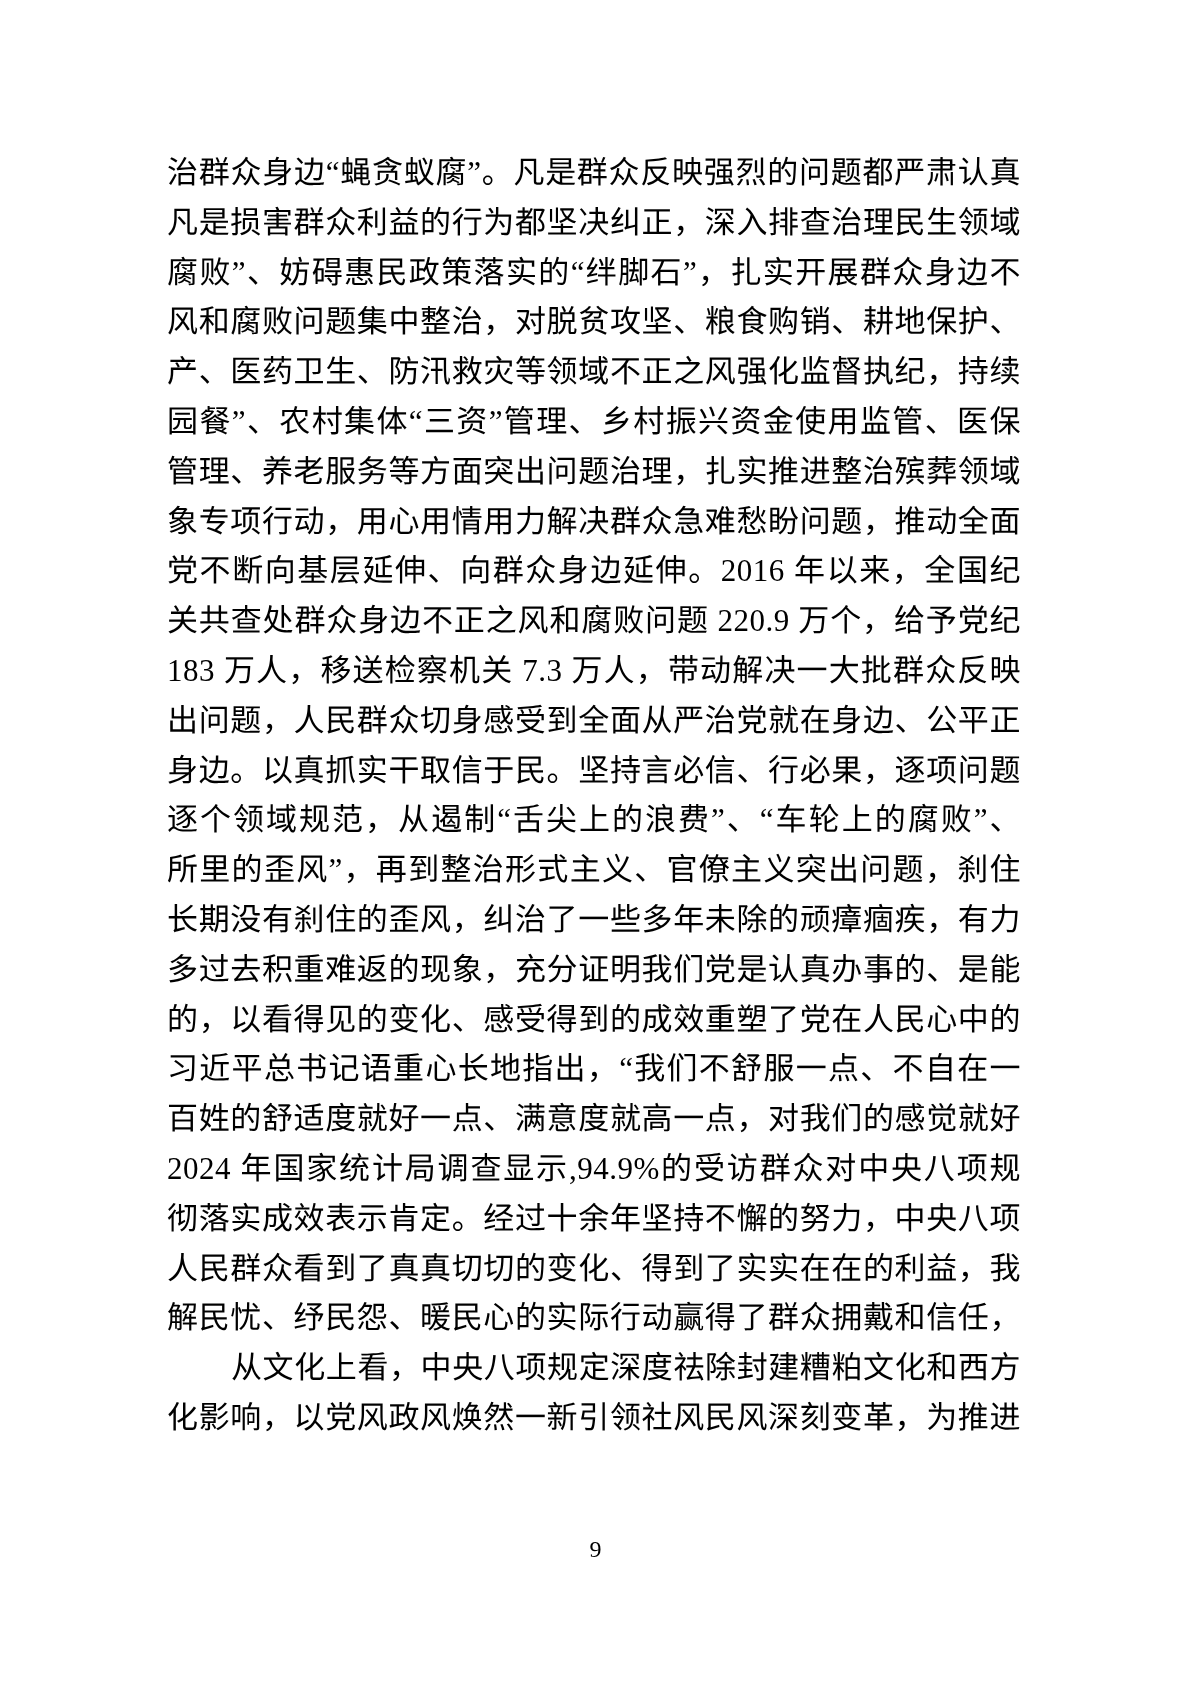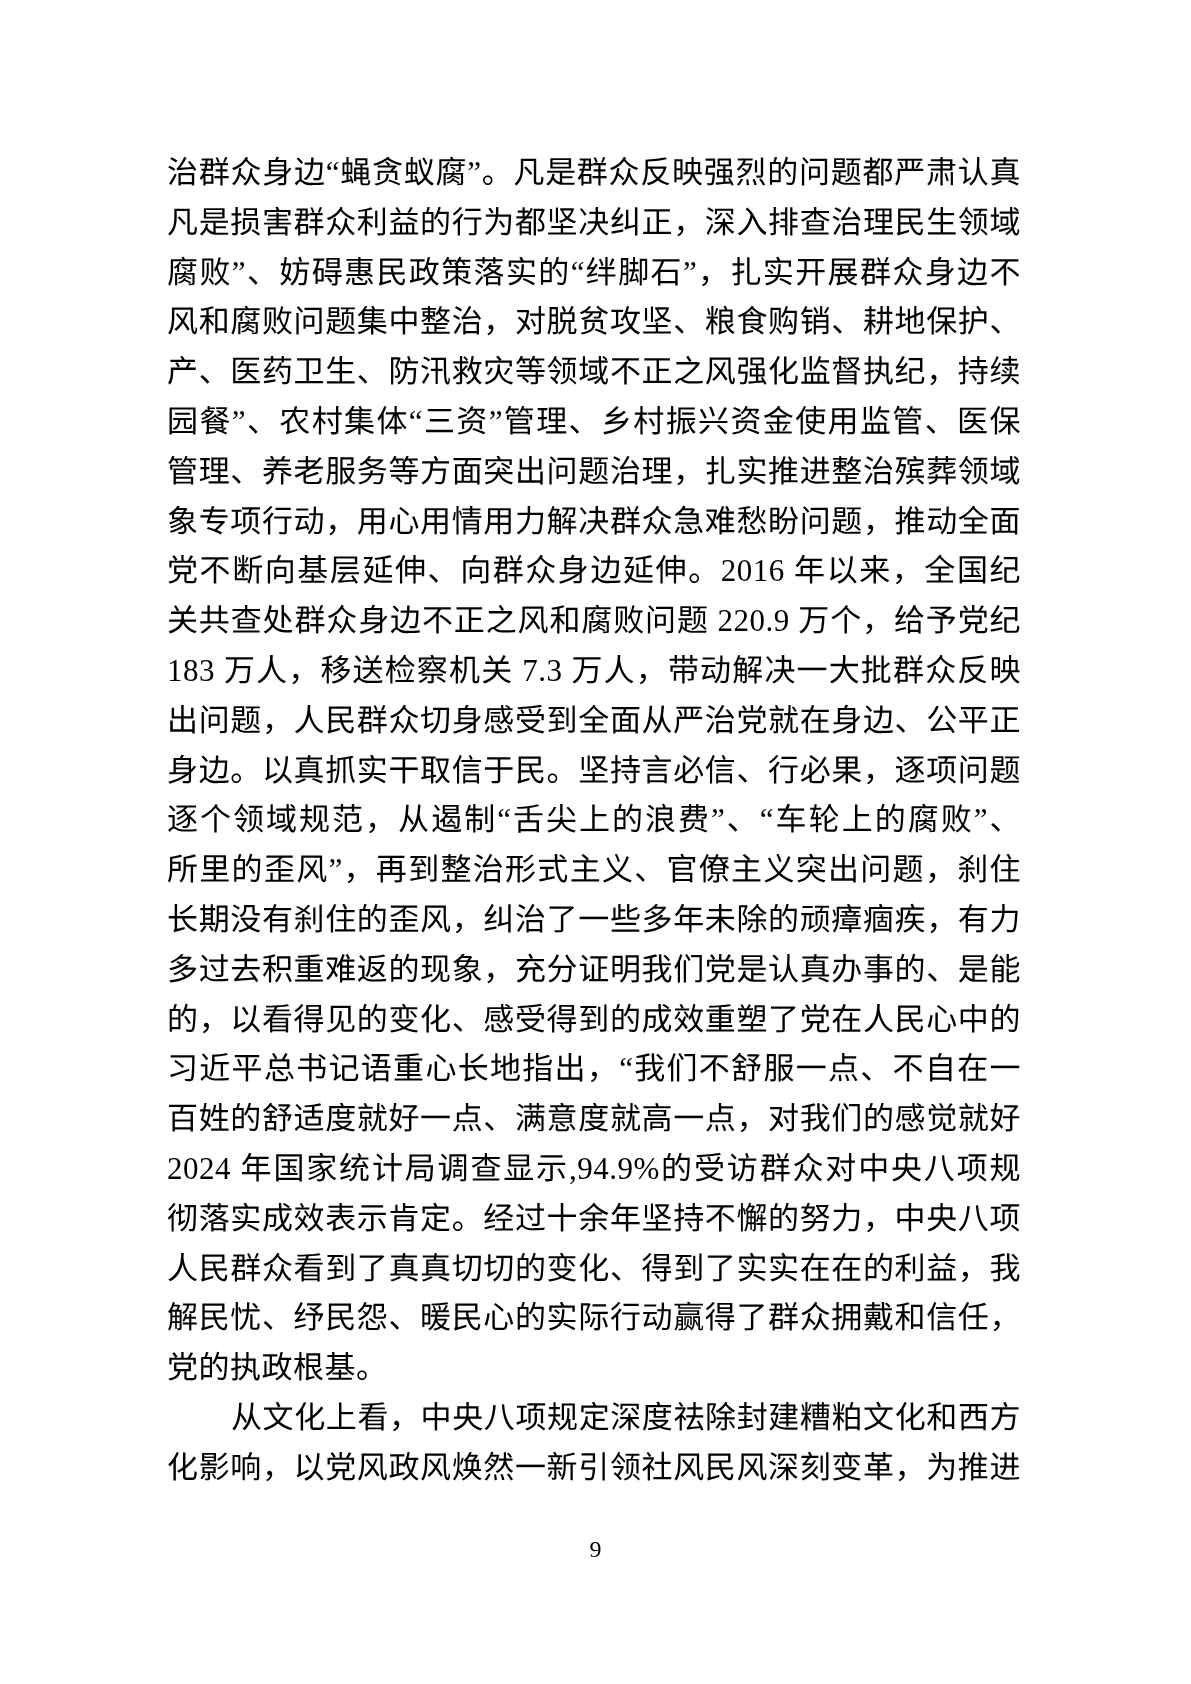--- a/index.html
+++ b/index.html
@@ -80,21 +80,20 @@
       <div class="text-line">所里的歪风”，再到整治形式主义、官僚主义突出问题，刹住了一些</div>
       <div class="text-line">长期没有刹住的歪风，纠治了一些多年未除的顽瘴痼疾，有力消除许</div>
       <div class="text-line">多过去积重难返的现象，充分证明我们党是认真办事的、是能办成事</div>
       <div class="text-line">的，以看得见的变化、感受得到的成效重塑了党在人民心中的形象。</div>
       <div class="text-line">习近平总书记语重心长地指出，“我们不舒服一点、不自在一点，老</div>
       <div class="text-line">百姓的舒适度就好一点、满意度就高一点，对我们的感觉就好一点。”</div>
       <div class="text-line">2024 年国家统计局调查显示,94.9%的受访群众对中央八项规定精神贯</div>
       <div class="text-line">彻落实成效表示肯定。经过十余年坚持不懈的努力，中央八项规定让</div>
       <div class="text-line">人民群众看到了真真切切的变化、得到了实实在在的利益，我们党以</div>
       <div class="text-line">解民忧、纾民怨、暖民心的实际行动赢得了群众拥戴和信任，厚植了</div>
-      <div class="text-line para-end">党的执政根基。</div>
       <div class="text-line indent">从文化上看，中央八项规定深度祛除封建糟粕文化和西方腐朽文</div>
       <div class="text-line">化影响，以党风政风焕然一新引领社风民风深刻变革，为推进中国式</div>
     </div>
 
   <div class="page-footer">
     <span class="page-number">9</span>
   </div>
 
 </div>
 

